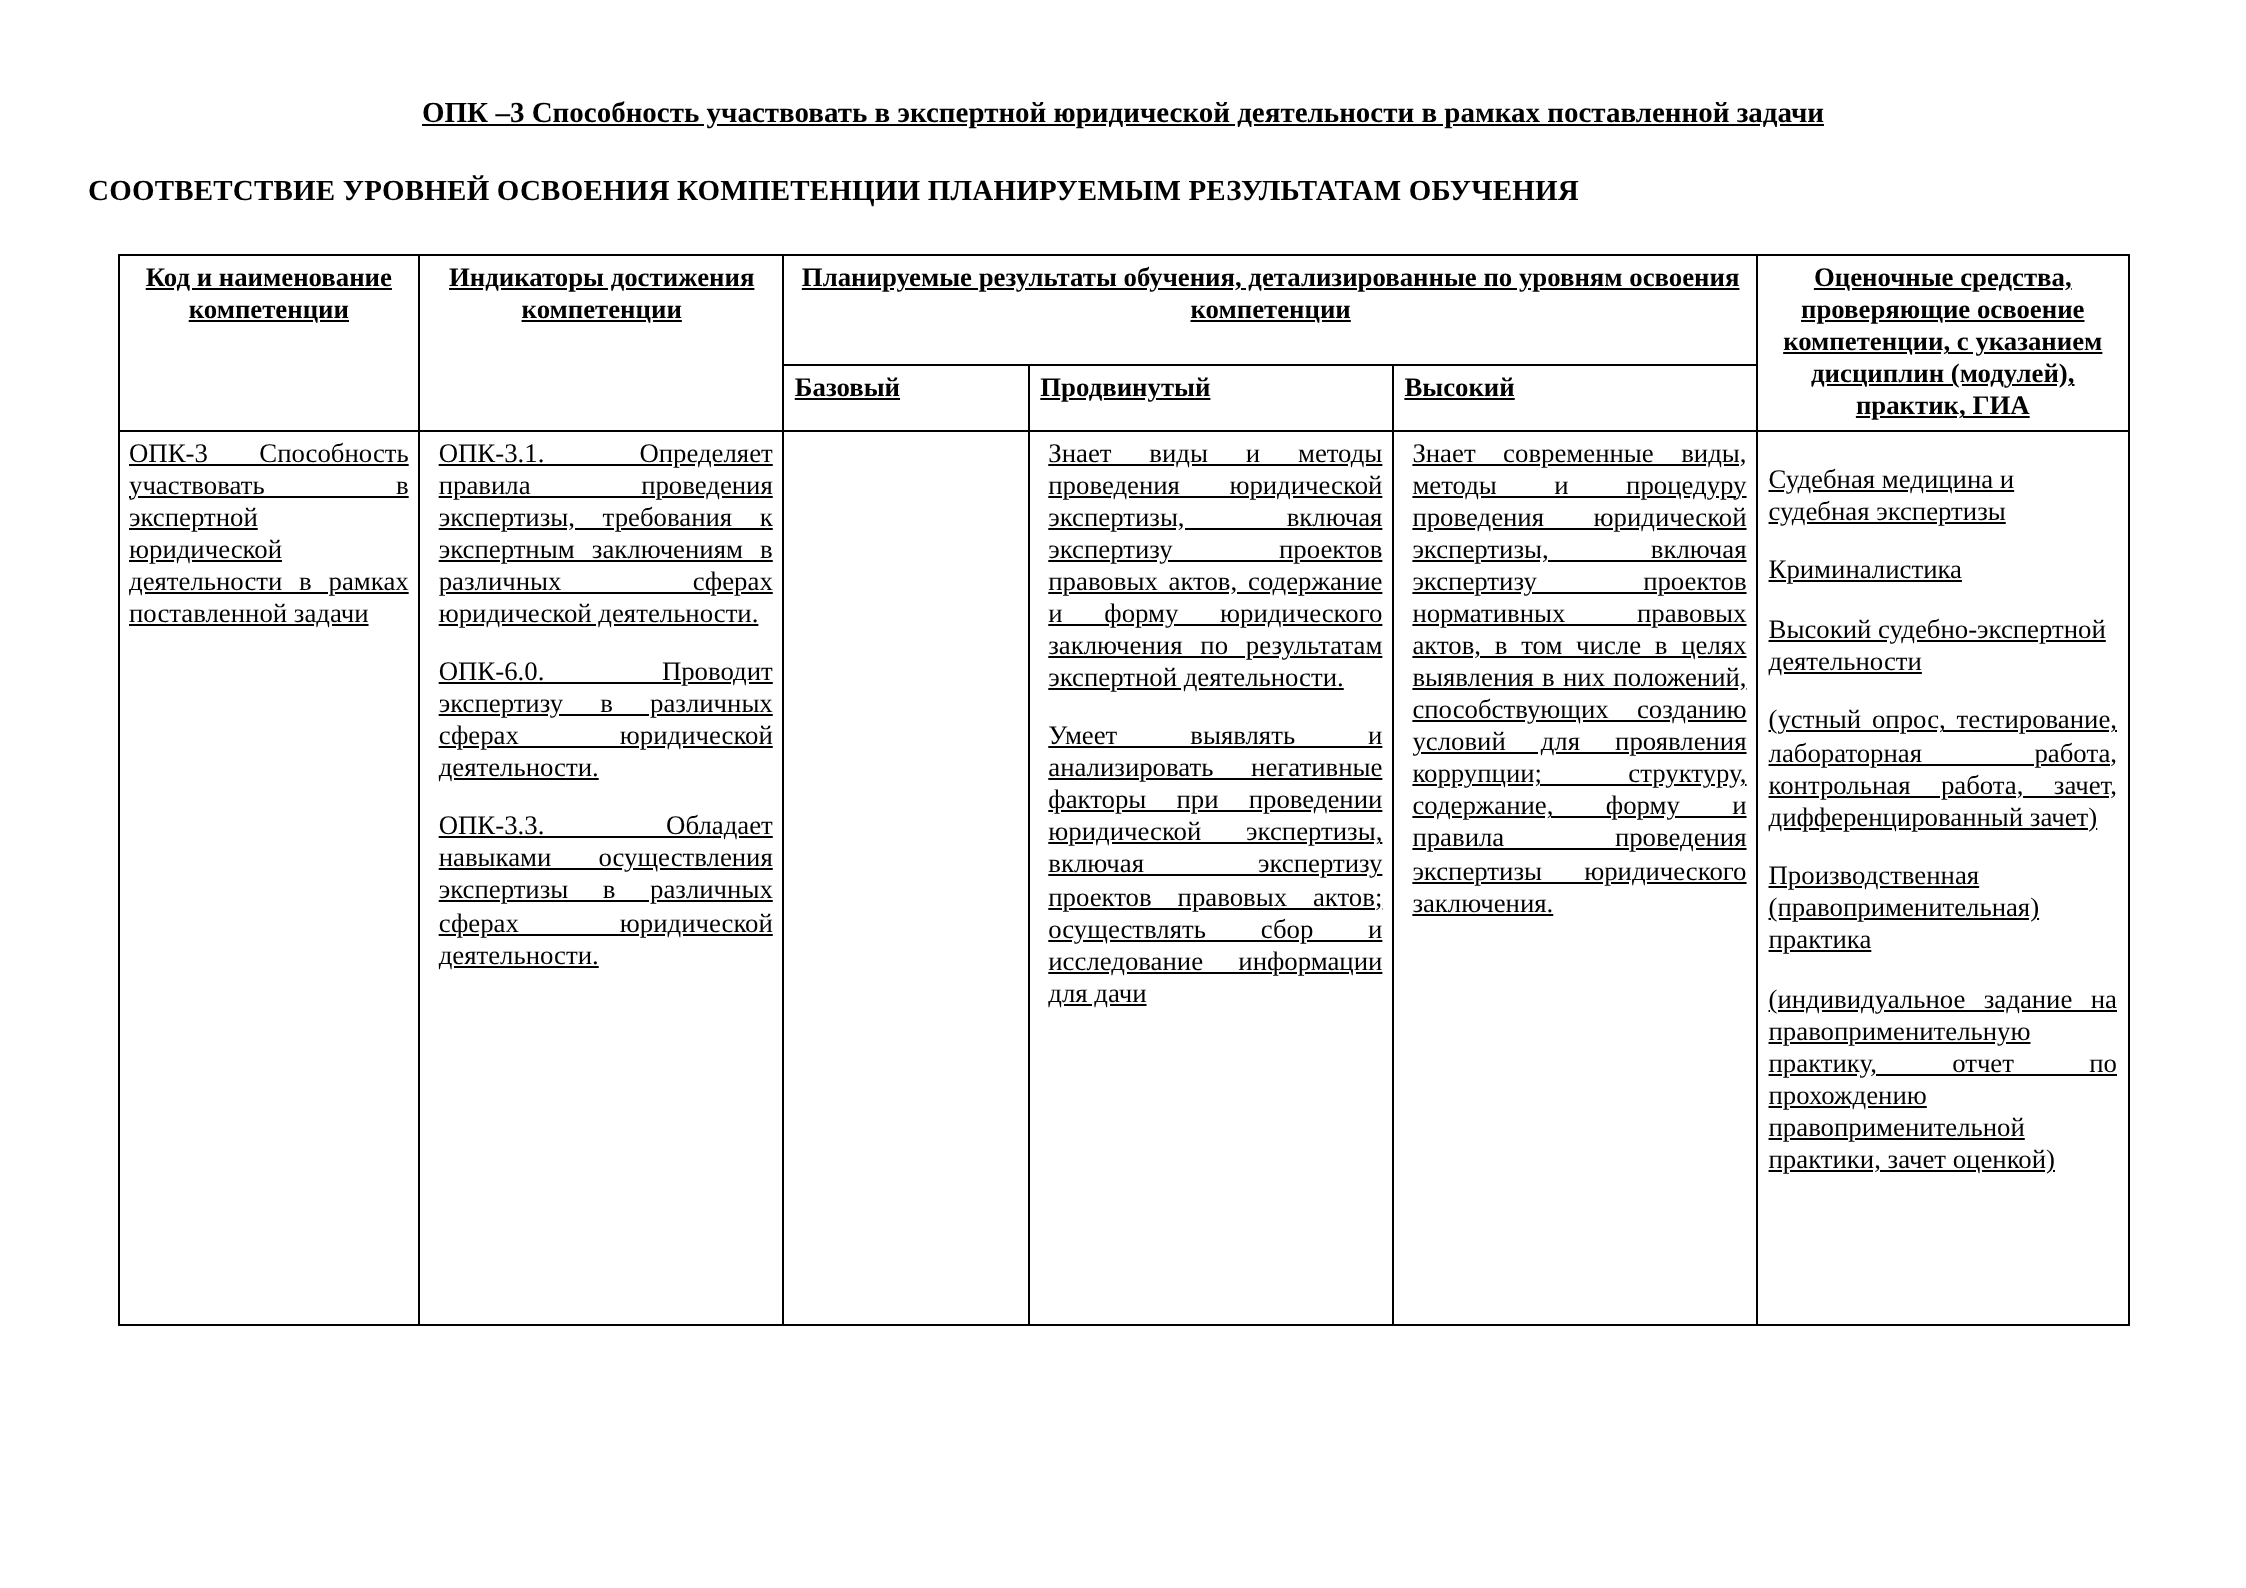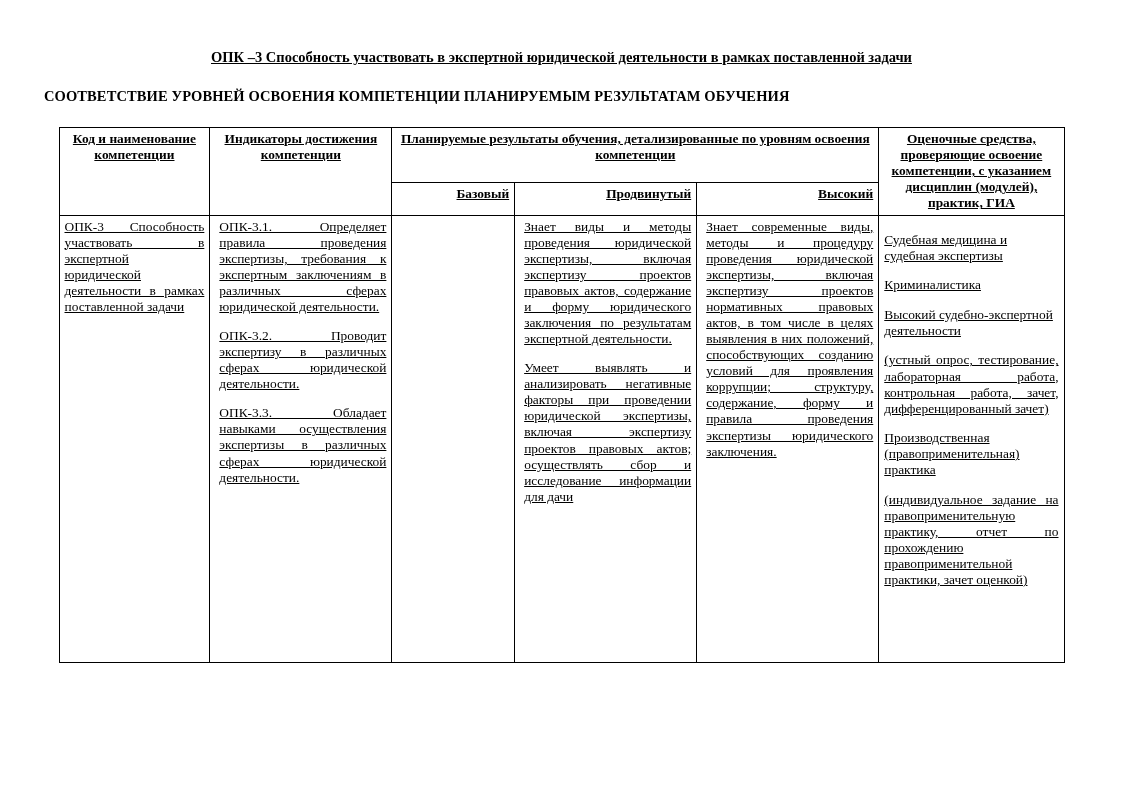--- a/index.html
+++ b/index.html
@@ -72,21 +72,21 @@
     margin: 0 0 0 4px;
   }
   .body-cell p.gap {
     margin-top: 13px;
   }
   .left-cell {
     text-align: justify;
   }
   .empty-cell { }
   .hdr-sub {
-    text-align: right;
+    text-align: left;
     font-weight: bold;
     padding-top: 5px;
     padding-bottom: 5px;
     margin-top: 13px;
   }
   .plain-cell {
     text-align: left;
   }
 </style>
 </head>
@@ -120,21 +120,21 @@
         <th class="hdr-sub">Базовый</th>
         <th class="hdr-sub">Продвинутый</th>
         <th class="hdr-sub">Высокий</th>
       </tr>
     </thead>
     <tbody>
       <tr>
         <td class="left-cell" style="height:440px">ОПК-3 Способность участвовать в экспертной юридической деятельности в рамках поставленной задачи</td>
         <td class="body-cell">
           <p>ОПК-3.1. Определяет правила проведения экспертизы, требования к экспертным заключениям в различных сферах юридической деятельности.</p>
-          <p class="gap">ОПК-3.2. Проводит экспертизу в различных сферах юридической деятельности.</p>
+          <p class="gap">ОПК-6.0. Проводит экспертизу в различных сферах юридической деятельности.</p>
           <p class="gap">ОПК-3.3. Обладает навыками осуществления экспертизы в различных сферах юридической деятельности.</p>
         </td>
         <td class="empty-cell"></td>
         <td class="body-cell">
           <p>Знает виды и методы проведения юридической экспертизы, включая экспертизу проектов правовых актов, содержание и форму юридического заключения по результатам экспертной деятельности.</p>
           <p class="gap">Умеет выявлять и анализировать негативные факторы при проведении юридической экспертизы, включая экспертизу проектов правовых актов; осуществлять сбор и исследование информации для дачи</p>
         </td>
         <td class="body-cell">
           <p>Знает современные виды, методы и процедуру проведения юридической экспертизы, включая экспертизу проектов нормативных правовых актов, в том числе в целях выявления в них положений, способствующих созданию условий для проявления коррупции; структуру, содержание, форму и правила проведения экспертизы юридического заключения.</p>
         </td>

